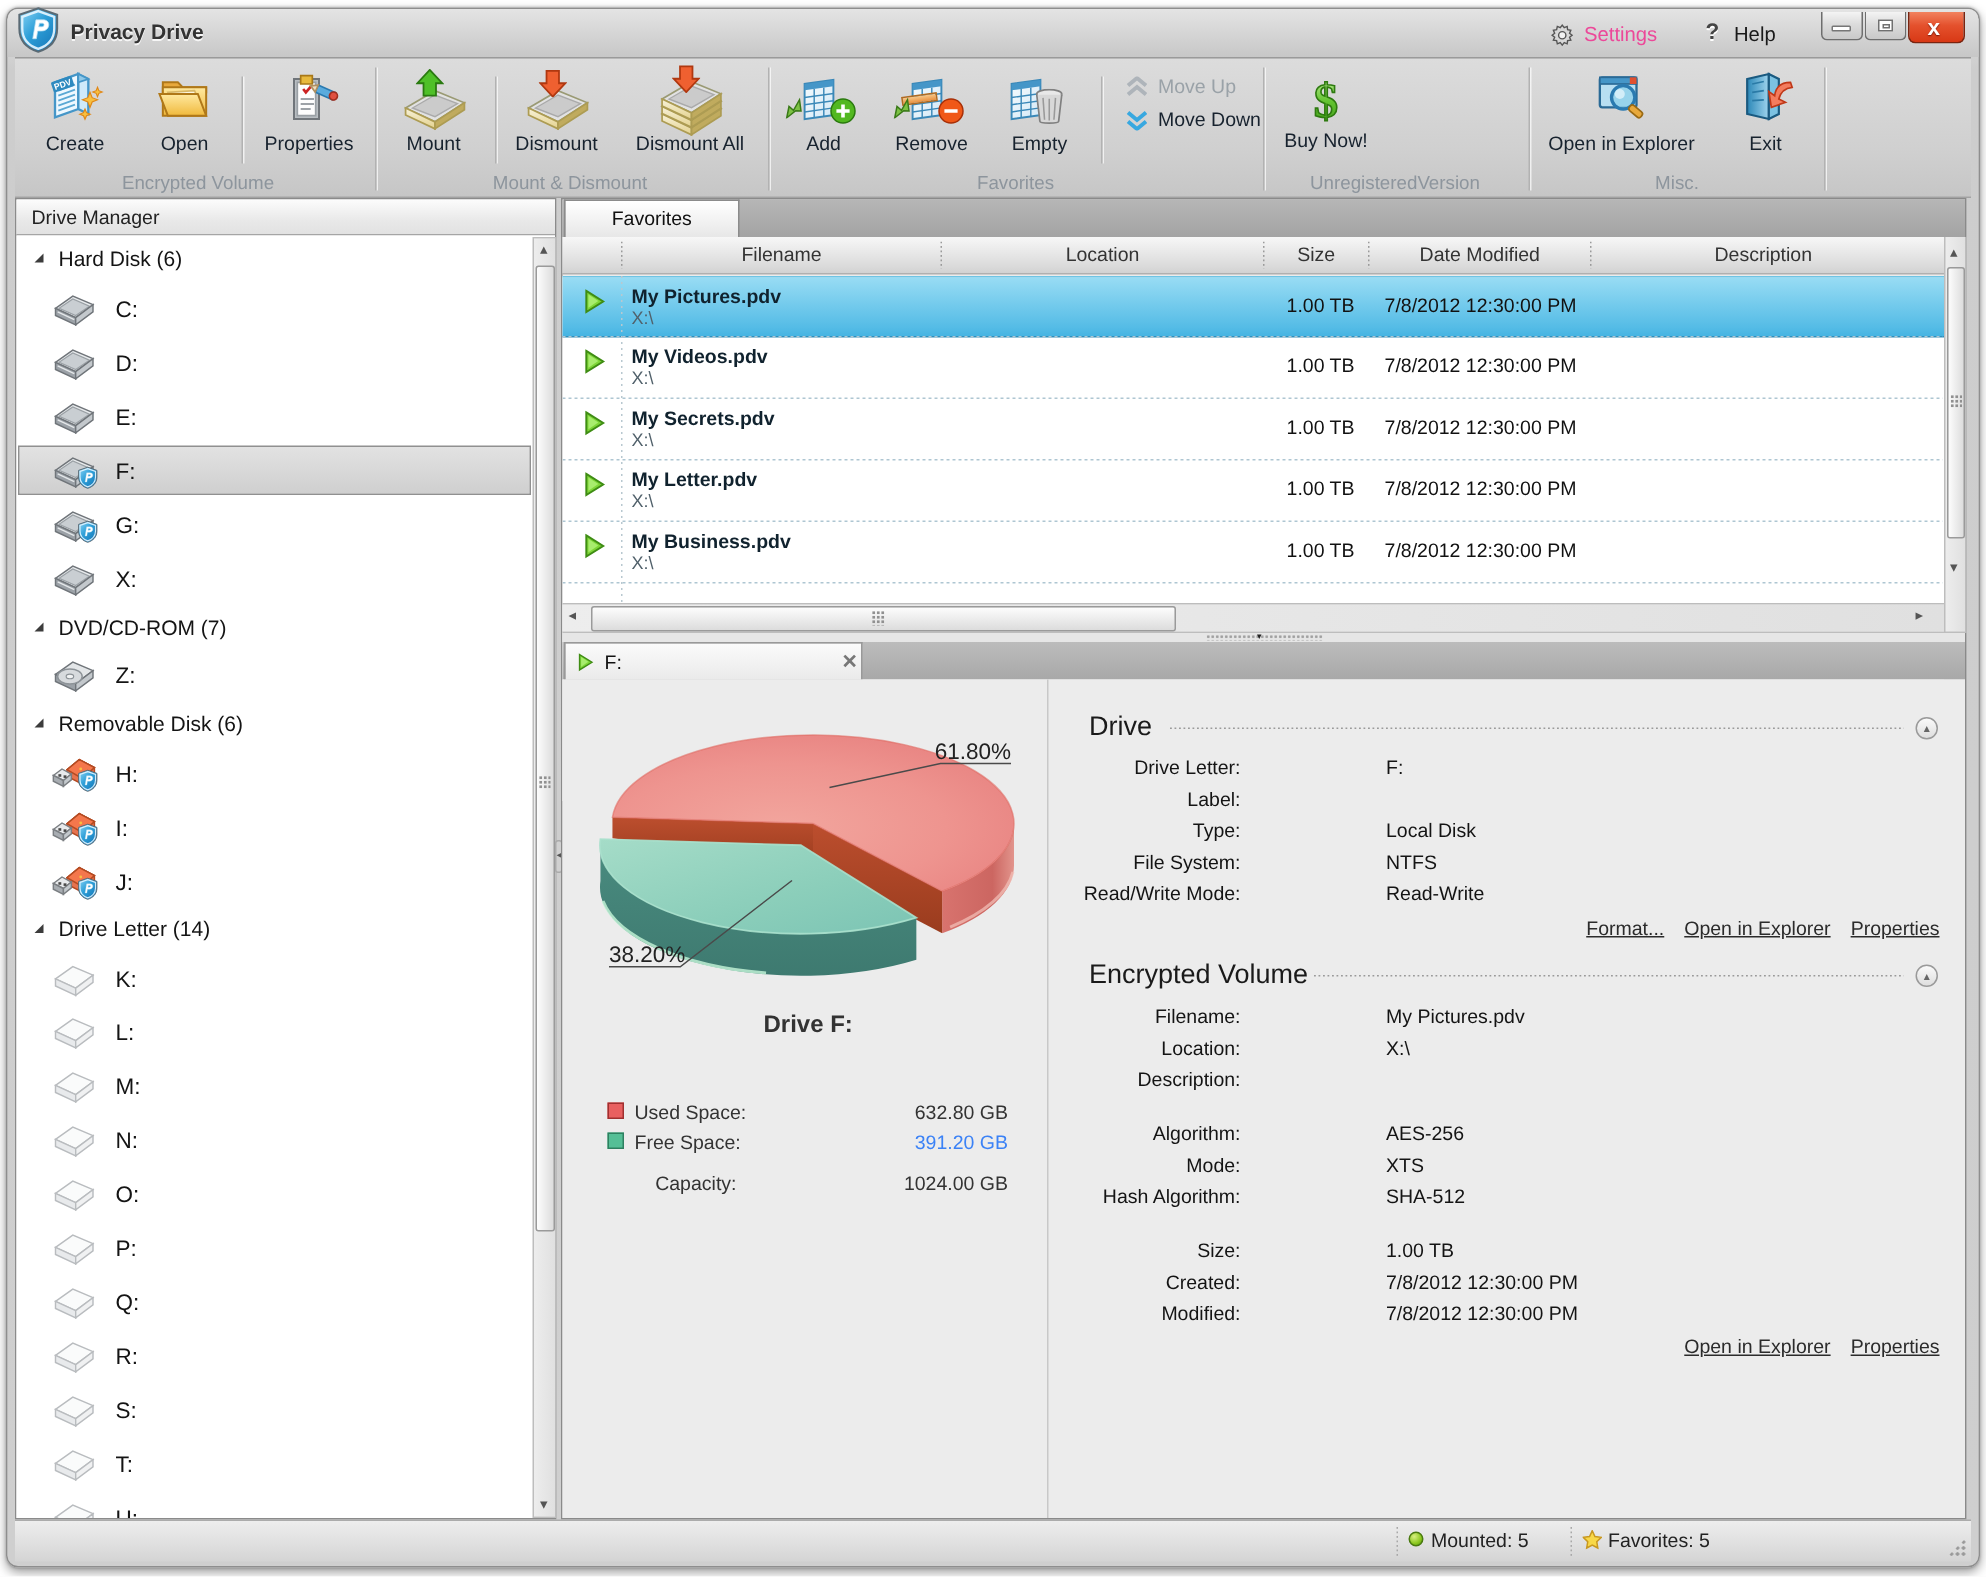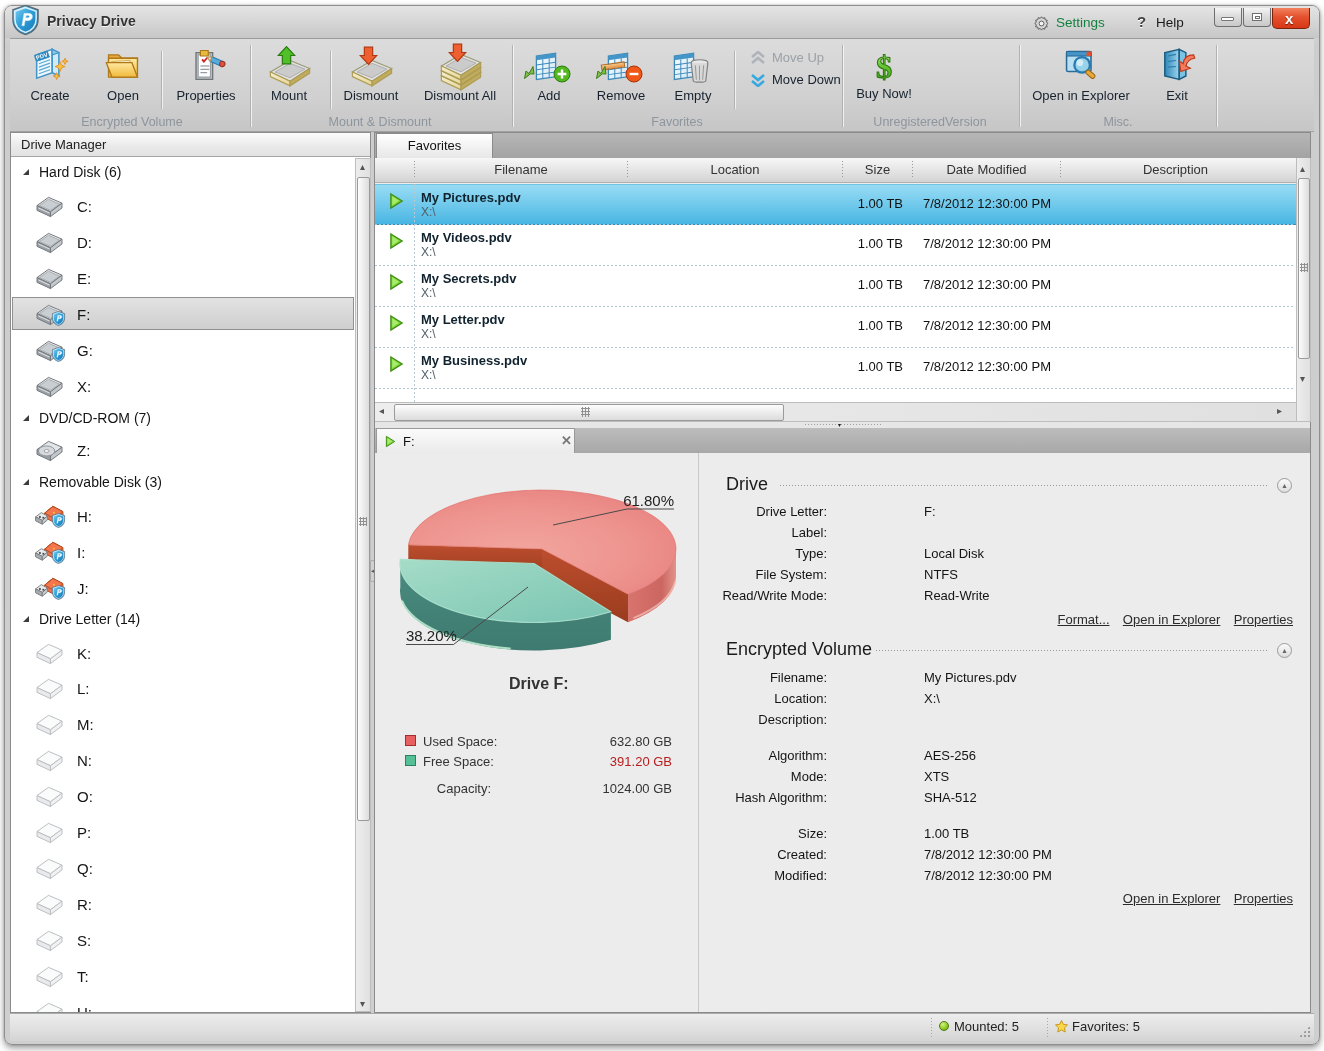--- a/index.html
+++ b/index.html
@@ -274,21 +274,21 @@
 </svg>
 <div class="r winframe"></div>
 <div class="r titlebar stripes"></div>
 <svg class="r" style="left:10px;top:4px;width:31px;height:32px" viewBox="0 0 32 32">
       <use href="#shieldP"></use>
     </svg>
 <div class="r titletxt">Privacy Drive</div>
 <svg class="r" style="left:1034px;top:16px;width:15px;height:15px">
       <use href="#gear" width="15" height="15"></use>
     </svg>
-<div class="r" style="left:1056px;top:15px;font-size:13.5px;color:#15803d">Settings</div>
+<div class="r" style="left:1056px;top:15px;font-size:13.5px;color:#ec4899">Settings</div>
 <div class="r" style="left:1137px;top:13px;font-size:15px;font-weight:bold;color:#444;text-shadow:0 1px 0 #fff">?</div>
 <div class="r" style="left:1156px;top:15px;font-size:13.5px;color:#1a1a1a">Help</div>
 <div class="r capbtn cb-min"></div>
 <div class="r capbtn cb-max"></div>
 <div class="r capbtn cb-close"></div>
 <div class="r" style="left:1221px;top:17px;width:13px;height:4px;background:#fff;border:1px solid #777;border-radius:1px"></div>
 <div class="r" style="left:1252px;top:13px;width:10px;height:8px;border:1px solid #707070;background:#fff"></div>
 <div class="r" style="left:1254.5px;top:16px;width:5px;height:3px;border:1px solid #707070;background:#fff"></div>
 <div class="r" style="left:1285px;top:10px;font-size:15px;font-weight:bold;color:#fff;text-shadow:0 1px 1px rgba(90,10,0,.8);font-family:'Liberation Sans'">x</div>
 <div class="r toolbar stripes">
@@ -496,21 +496,21 @@
  <div class="drv" style="top:280px">
           <svg class="ic" style="width:31px;height:25px">
             <use href="#cdrom" width="31" height="25"></use>
           </svg>
           <span class="dl">Z:</span>
         </div>
  <div class="cat" style="top:314px">
           <svg width="8" height="8" viewBox="0 0 8 8" style="flex:none">
             <path d="M7 1 V7 H1 Z" fill="#3c3c3c"></path>
           </svg>
-          <span>Removable Disk (3)</span>
+          <span>Removable Disk (6)</span>
         </div>
  <div class="drv" style="top:346px">
           <svg class="ic" style="width:31px;height:25px">
             <use href="#usb" width="31" height="25"></use>
           </svg>
           <svg class="ic" style="position:absolute;left:17px;top:9px;width:15px;height:17px">
             <use href="#shieldP" width="15" height="17"></use>
           </svg>
           <span class="dl">H:</span>
         </div>
@@ -783,21 +783,21 @@
 </g>
 <text x="279" y="36" font-size="15" text-anchor="end" fill="#222" font-family="Liberation Sans">61.80%</text>
 <text x="11" y="171" font-size="15" fill="#222" font-family="Liberation Sans">38.20%</text>
 </svg>
 <div class="r" style="left:509px;top:675px;font-size:16px;font-weight:bold;color:#333">Drive F:</div>
 <div class="r" style="left:405px;top:735px;width:11px;height:11px;background:#e86060;border:1px solid #a03030"></div>
 <div class="r" style="left:423px;top:734px;font-size:13px;color:#333">Used Space:</div>
 <div class="r" style="left:580px;top:734px;width:92px;text-align:right;font-size:13px;color:#333">632.80 GB</div>
 <div class="r" style="left:405px;top:755px;width:11px;height:11px;background:#55bf96;border:1px solid #2e8060"></div>
 <div class="r" style="left:423px;top:754px;font-size:13px;color:#333">Free Space:</div>
-<div class="r" style="left:580px;top:754px;width:92px;text-align:right;font-size:13px;color:#b91c1c">391.20 GB</div>
+<div class="r" style="left:580px;top:754px;width:92px;text-align:right;font-size:13px;color:#3b82f6">391.20 GB</div>
 <div class="r" style="left:391px;top:781px;width:100px;text-align:right;font-size:13px;color:#333">Capacity:</div>
 <div class="r" style="left:580px;top:781px;width:92px;text-align:right;font-size:13px;color:#333">1024.00 GB</div>
 <div class="r statusbar">
  <div class="dotsep" style="left:921px"></div>
  <div class="r" style="left:929px;top:7px;width:10px;height:10px;border-radius:50%;background:radial-gradient(circle at 35% 30%,#d8f080,#8cc820 60%,#5a9a10);border:1px solid #4a7a10"></div>
  <div class="r" style="left:944px;top:5px">Mounted: 5</div>
  <div class="dotsep" style="left:1037px"></div>
  <svg class="r" style="left:1045px;top:6px;width:13px;height:13px" viewBox="0 0 13 13">
         <path d="M6.5 .5 L8.3 4.3 12.5 4.9 9.5 7.8 10.2 12 6.5 10 2.8 12 3.5 7.8 .5 4.9 4.7 4.3 Z" fill="#f8d848" stroke="#c89820" stroke-width="1"></path>
       </svg>

